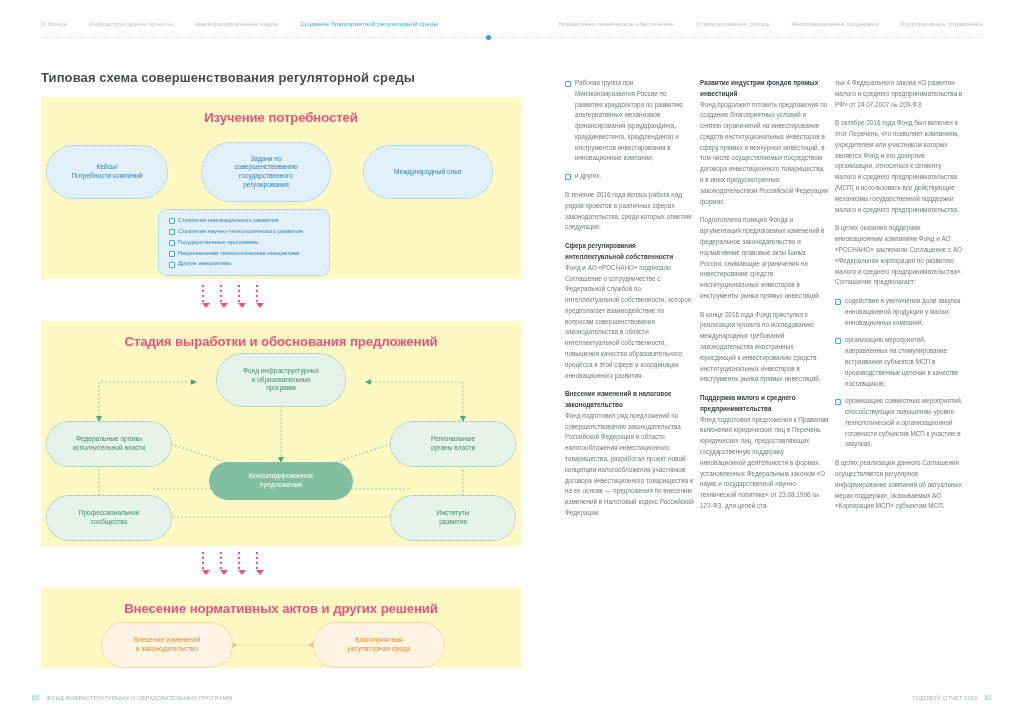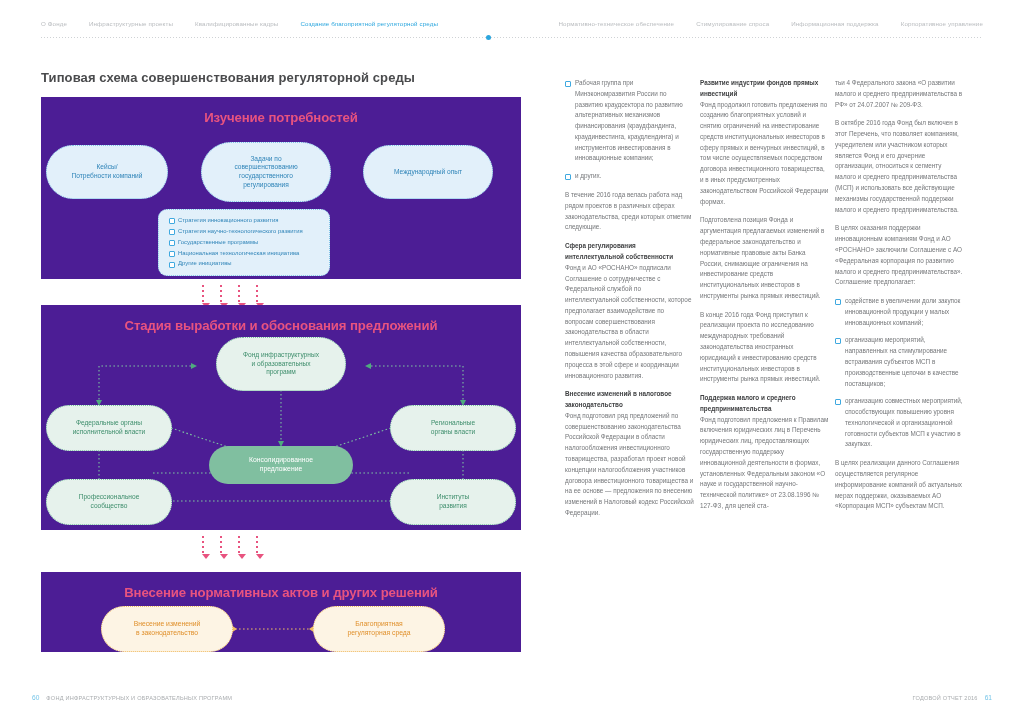--- a/index.html
+++ b/index.html
@@ -38,21 +38,21 @@
     width: 5px; height: 5px; border-radius: 50%; background: #2ba6de;
   }
 
   
   .left-col { position: absolute; left: 41px; top: 70px; width: 480px; }
   .diagram-title {
     font-size: 13px; font-weight: bold; color: #4a4b4d; letter-spacing: .1px;
     margin-bottom: 12px;
   }
   .panel {
-    position: relative; background: #4c1d95; width: 480px;
+    position: relative; background: #fef9c3; width: 480px;
   }
   .panel-heading {
     text-align: center; font-size: 13.2px; font-weight: bold;
     letter-spacing: -.1px; padding-top: 13px;
   }
   .h-pink { color: #e8537f; }
 
   .node {
     position: absolute; display: flex; align-items: center; justify-content: center;
     text-align: center; border-radius: 60px;
@@ -201,21 +201,21 @@
       <div class="arrow">
           <div class="shaft"></div>
           <div class="head"></div>
         </div>
       <div class="arrow">
           <div class="shaft"></div>
           <div class="head"></div>
         </div>
     </div>
 
-    <div class="panel" style="height:225px; margin-top:0;">
+    <div class="panel" style="height:225px; margin-top:16px;">
       <div class="panel-heading h-pink">Стадия выработки и обоснования предложений</div>
 
       <svg width="480" height="225" style="position:absolute; left:0; top:0;">
         <g fill="none" stroke="#7cc1a2" stroke-width="1.1" stroke-dasharray="1.6,2.4">
           <path d="M150,61 H58 V101"></path>
           <path d="M330,61 H422 V101"></path>
           <path d="M58,145 V183"></path>
           <path d="M422,145 V183"></path>
           <path d="M240,85 V142"></path>
           <path d="M112,168 H175 L210,150"></path>

